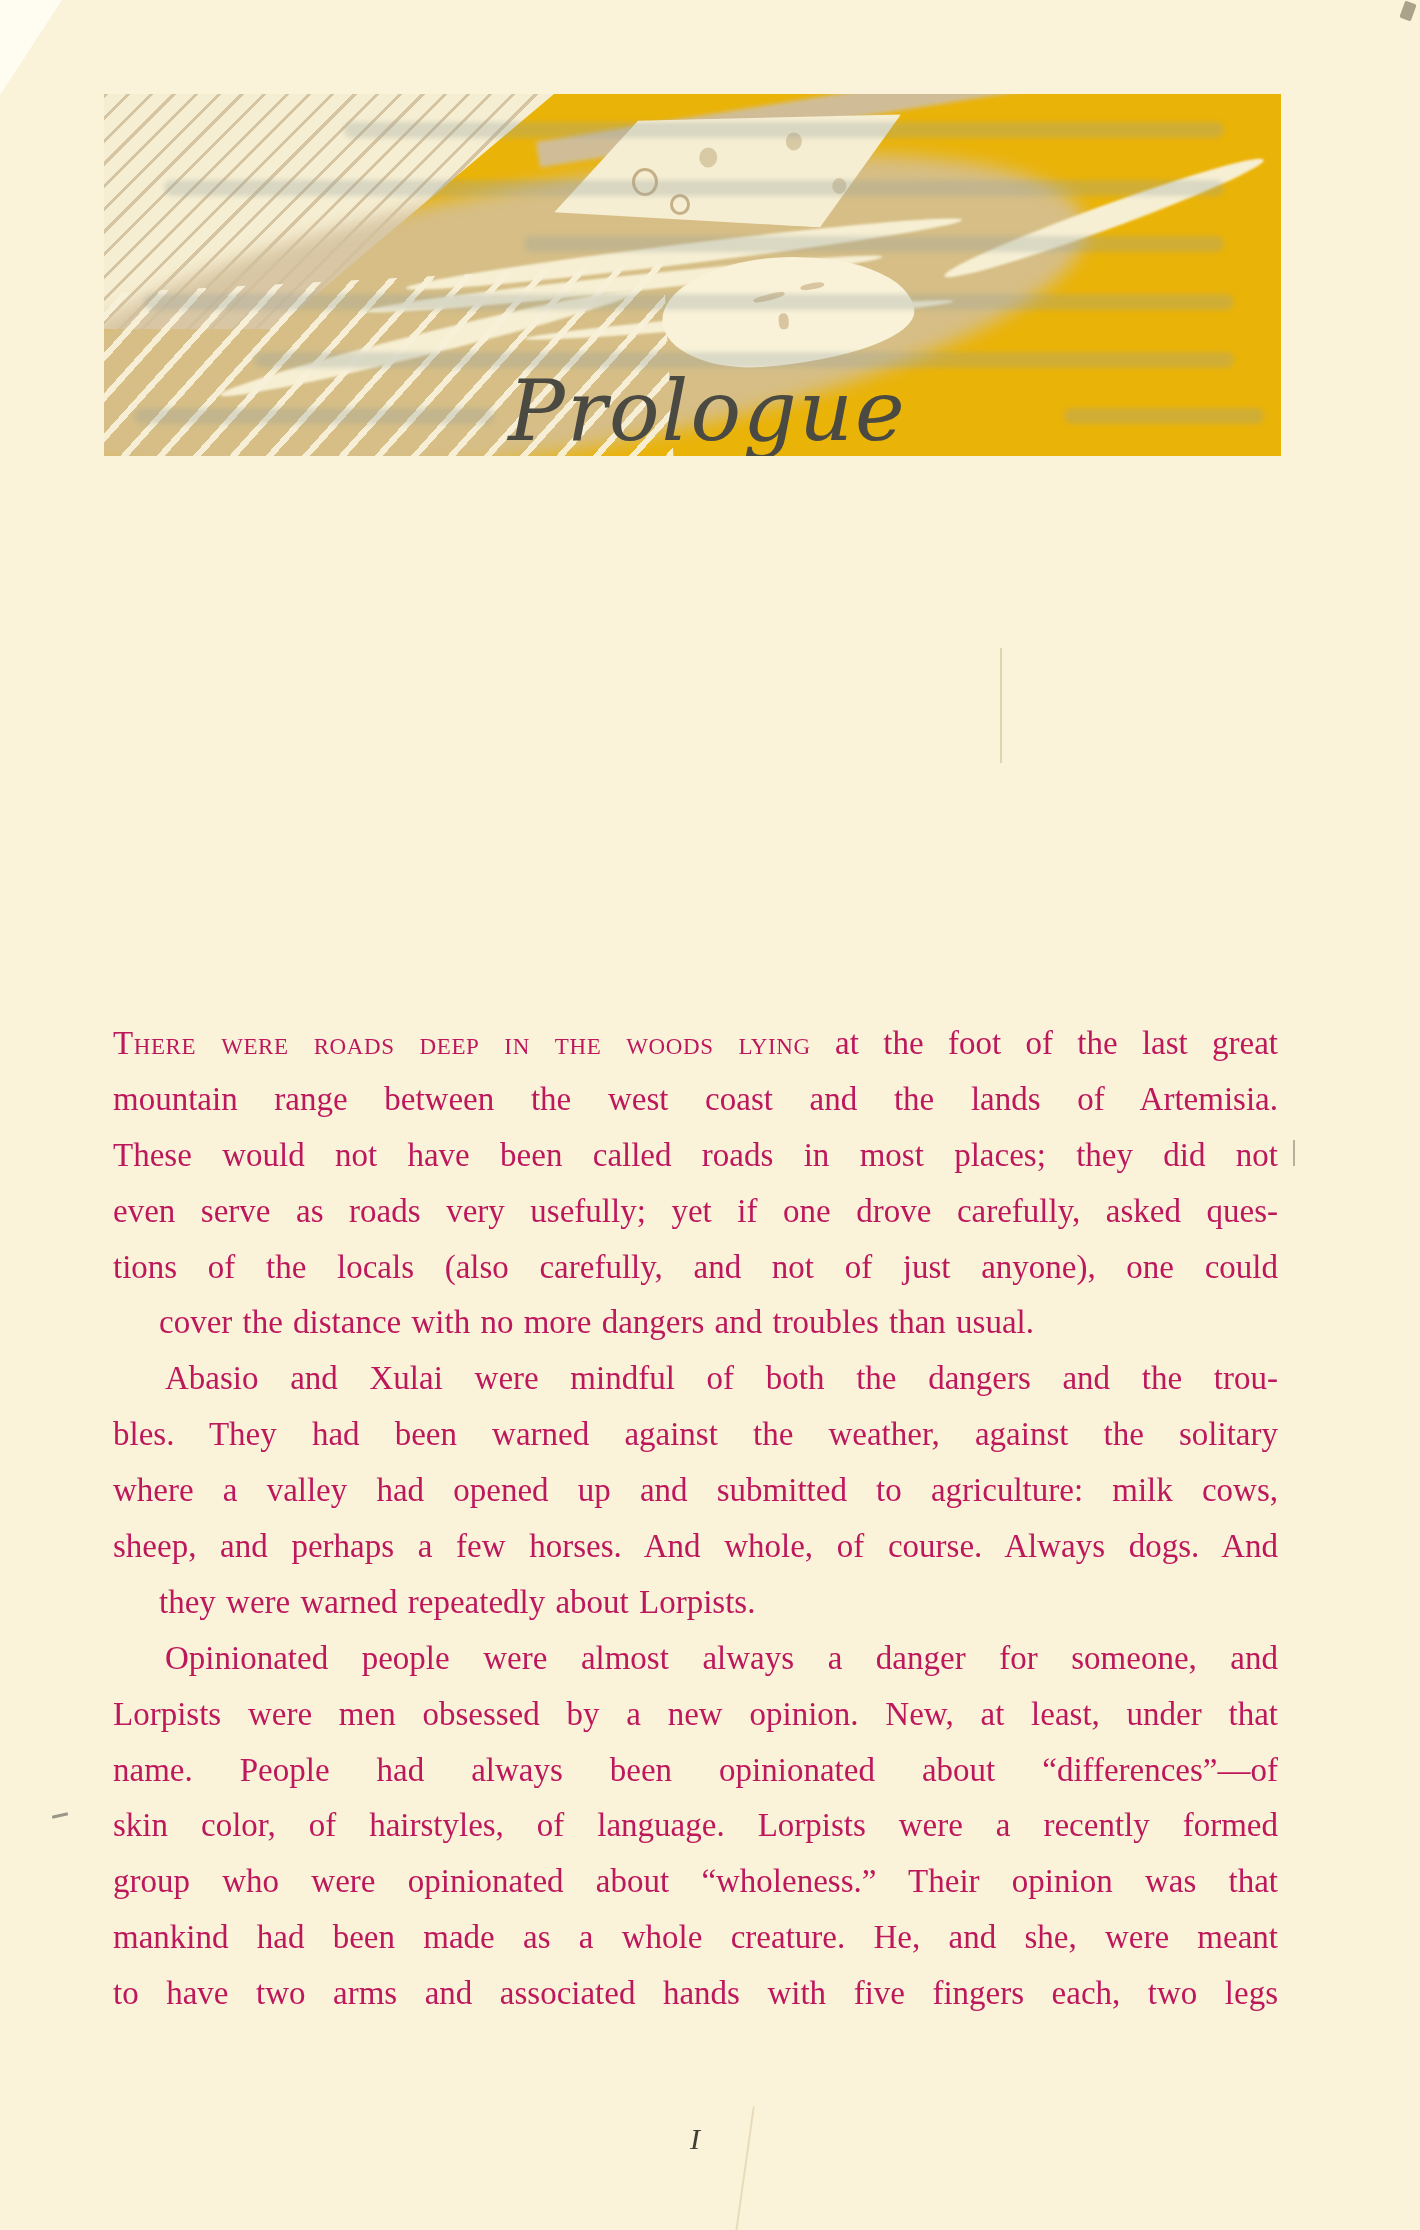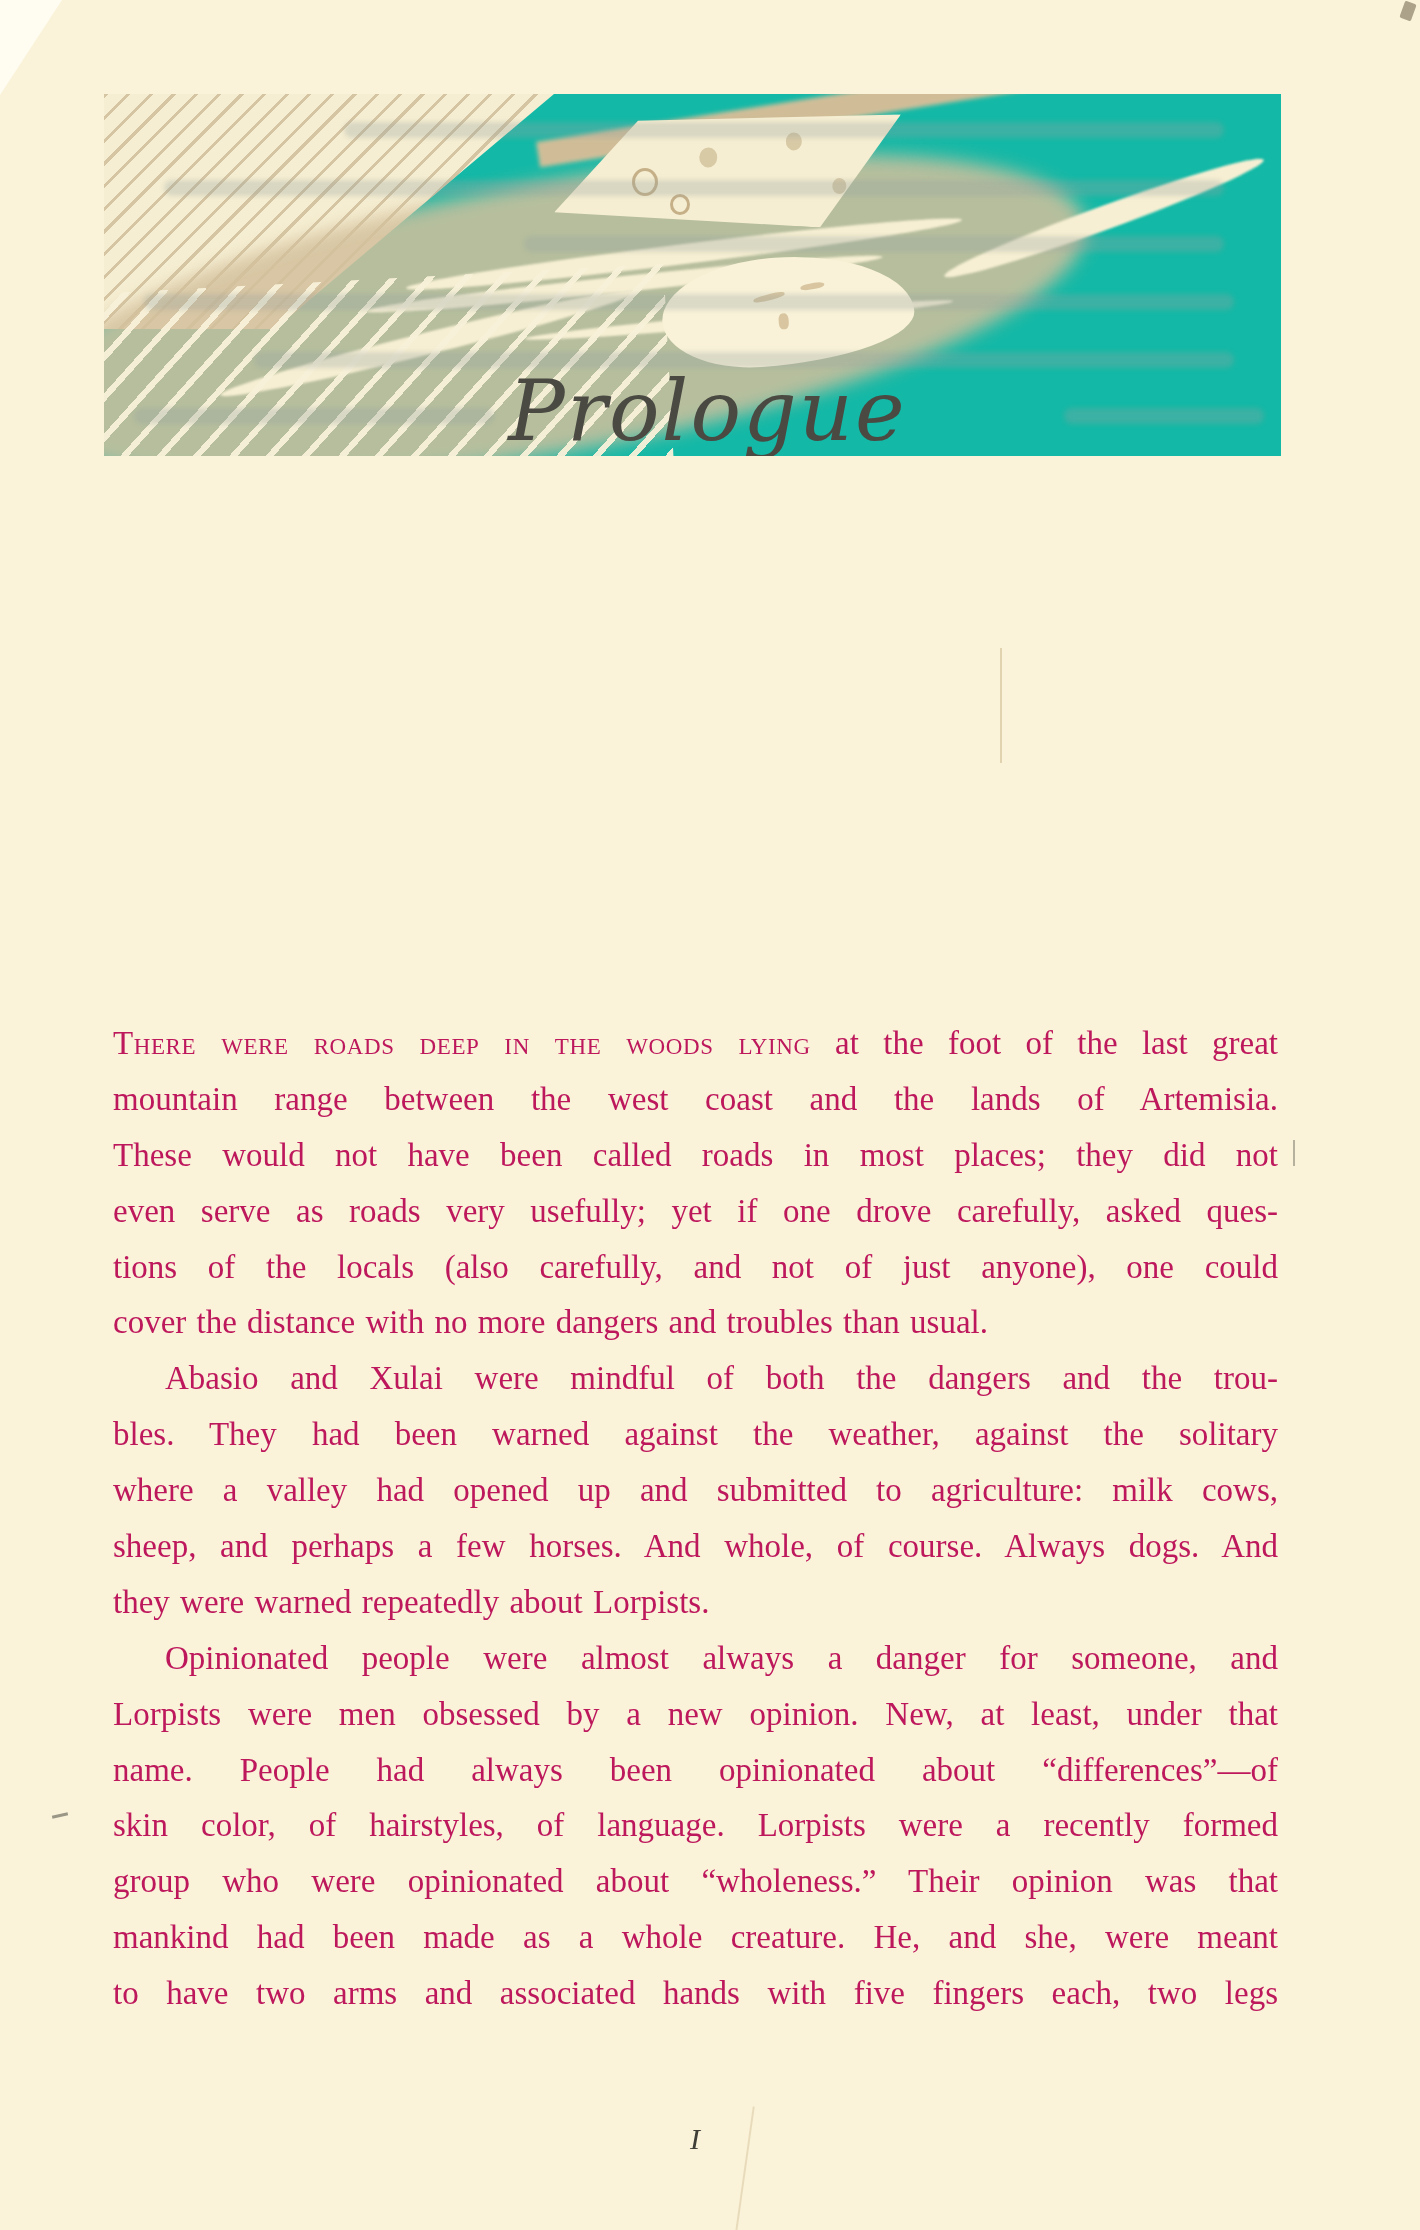--- a/index.html
+++ b/index.html
@@ -7,21 +7,21 @@
     width:1420px;height:2230px;
     background:#faf3d9;
     font-family:"Liberation Serif","DejaVu Serif",serif;
     position:relative;overflow:hidden;
   }
   .page{position:absolute;inset:0;}
 
   
   .band{
     position:absolute;left:104px;top:94px;width:1177px;height:362px;
-    background:#14b8a6;overflow:hidden;
+    background:#eab308;overflow:hidden;
   }
   .band .darkmass{
     position:absolute;left:-90px;top:88px;width:1080px;height:270px;
     background:#d3c09c;border-radius:50%;
     transform:rotate(-10deg);filter:blur(9px);opacity:.85;
   }
   .band .hatch-tl{
     position:absolute;left:0;top:0;width:450px;height:235px;
     background:
       repeating-linear-gradient(135deg, rgba(202,183,146,.75) 0 3px, rgba(0,0,0,0) 3px 16px),
@@ -95,21 +95,21 @@
   
   .body-text{
     position:absolute;left:113px;top:1016px;width:1165px;
     font-size:33px;line-height:55.9px;color:#be185d;
     word-spacing:2px;
   }
   .line{
     text-align:justify;text-align-last:justify;text-justify:inter-word;
     height:55.9px;white-space:normal;
   }
-  .line.end{text-align-last:left;}
+  .line.end{text-align-last:left;margin-left:46px;}
   .line.indent{text-indent:52px;}
   .smallcaps{font-variant:small-caps;letter-spacing:.6px;}
 
   .page-number{
     position:absolute;left:113px;top:2122px;width:1165px;
     text-align:center;font-style:italic;font-size:30px;color:#3f3f38;
     letter-spacing:1px;
   }
 </style>
 </head>

